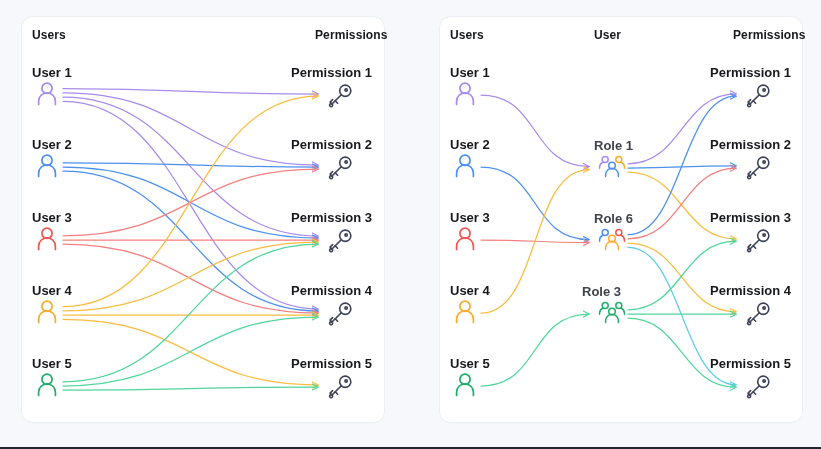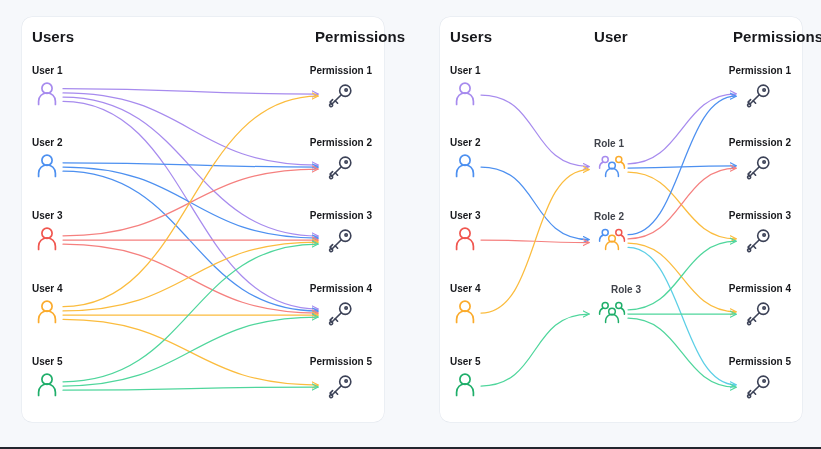--- a/index.html
+++ b/index.html
@@ -24,29 +24,29 @@
     position: absolute;
     background: #ffffff;
     border-radius: 10px;
     box-shadow: 0 0 0 0.5px rgba(210,216,226,0.55);
   }
   #card-left  { left: 22px;  top: 17px; width: 362px; height: 405px; }
   #card-right { left: 440px; top: 17px; width: 362px; height: 405px; }
 
   .col-head {
     position: absolute;
-    font-size: 15px;
+    font-size: 12px;
     font-weight: bold;
     color: #17181c;
     letter-spacing: 0.1px;
     white-space: nowrap;
   }
   .node-label {
     position: absolute;
-    font-size: 10px;
+    font-size: 13px;
     font-weight: bold;
     color: #17181c;
     white-space: nowrap;
   }
   .node-label.light {
     font-weight: bold;
     color: #40434b;
   }
   .icon-wrap {
     position: absolute;
@@ -356,32 +356,32 @@
       <div class="icon-wrap" style="left: 598px; top: 155px;">
         <svg width="28" height="26" viewBox="0 0 28 26">
           <circle cx="7.2" cy="4.6" r="3" fill="none" stroke="#a78bee" stroke-width="1.5"></circle>
           <path d="M1.6 13.2 v-1.6 a5.6 5.6 0 0 1 3.2 -4.4" fill="none" stroke="#a78bee" stroke-width="1.5" stroke-linecap="round"></path>
           <circle cx="20.8" cy="4.6" r="3" fill="none" stroke="#fbab2c" stroke-width="1.5"></circle>
           <path d="M26.4 13.2 v-1.6 a5.6 5.6 0 0 0 -3.2 -4.4" fill="none" stroke="#fbab2c" stroke-width="1.5" stroke-linecap="round"></path>
           <circle cx="14" cy="10.6" r="3.3" fill="none" stroke="#4d90f0" stroke-width="1.5"></circle>
           <path d="M7.6 21.6 v-1.9 a6.4 6.4 0 0 1 12.8 0 v1.9" fill="none" stroke="#4d90f0" stroke-width="1.5" stroke-linecap="round"></path>
         </svg>
       </div>
-      <div class="node-label light" style="left: 594px; top: 211px;">Role 2</div>
+      <div class="node-label light" style="left: 594px; top: 211px;">Role 6</div>
       <div class="icon-wrap" style="left: 598px; top: 228px;">
         <svg width="28" height="26" viewBox="0 0 28 26">
           <circle cx="7.2" cy="4.6" r="3" fill="none" stroke="#4d90f0" stroke-width="1.5"></circle>
           <path d="M1.6 13.2 v-1.6 a5.6 5.6 0 0 1 3.2 -4.4" fill="none" stroke="#4d90f0" stroke-width="1.5" stroke-linecap="round"></path>
           <circle cx="20.8" cy="4.6" r="3" fill="none" stroke="#f0564f" stroke-width="1.5"></circle>
           <path d="M26.4 13.2 v-1.6 a5.6 5.6 0 0 0 -3.2 -4.4" fill="none" stroke="#f0564f" stroke-width="1.5" stroke-linecap="round"></path>
           <circle cx="14" cy="10.6" r="3.3" fill="none" stroke="#fbab2c" stroke-width="1.5"></circle>
           <path d="M7.6 21.6 v-1.9 a6.4 6.4 0 0 1 12.8 0 v1.9" fill="none" stroke="#fbab2c" stroke-width="1.5" stroke-linecap="round"></path>
         </svg>
       </div>
-      <div class="node-label light" style="left: 611px; top: 284px;">Role 3</div>
+      <div class="node-label light" style="left: 582px; top: 284px;">Role 3</div>
       <div class="icon-wrap" style="left: 598px; top: 301px;">
         <svg width="28" height="26" viewBox="0 0 28 26">
           <circle cx="7.2" cy="4.6" r="3" fill="none" stroke="#1fae6a" stroke-width="1.5"></circle>
           <path d="M1.6 13.2 v-1.6 a5.6 5.6 0 0 1 3.2 -4.4" fill="none" stroke="#1fae6a" stroke-width="1.5" stroke-linecap="round"></path>
           <circle cx="20.8" cy="4.6" r="3" fill="none" stroke="#1fae6a" stroke-width="1.5"></circle>
           <path d="M26.4 13.2 v-1.6 a5.6 5.6 0 0 0 -3.2 -4.4" fill="none" stroke="#1fae6a" stroke-width="1.5" stroke-linecap="round"></path>
           <circle cx="14" cy="10.6" r="3.3" fill="none" stroke="#1fae6a" stroke-width="1.5"></circle>
           <path d="M7.6 21.6 v-1.9 a6.4 6.4 0 0 1 12.8 0 v1.9" fill="none" stroke="#1fae6a" stroke-width="1.5" stroke-linecap="round"></path>
         </svg>
       </div>

